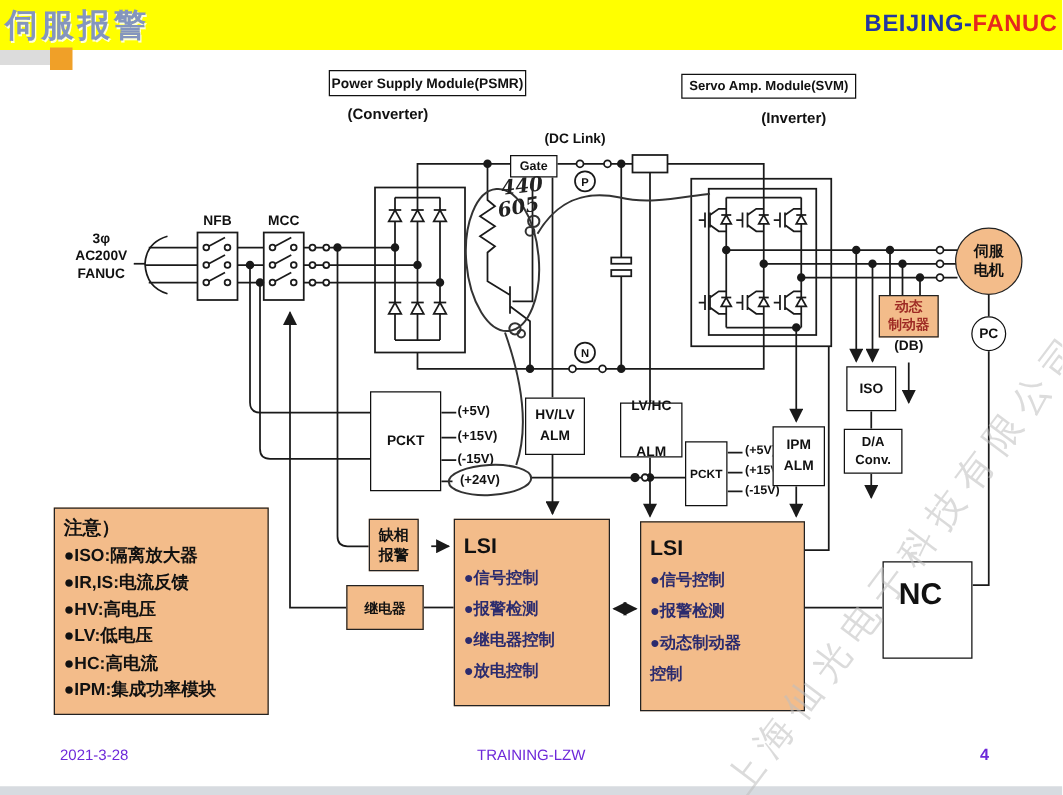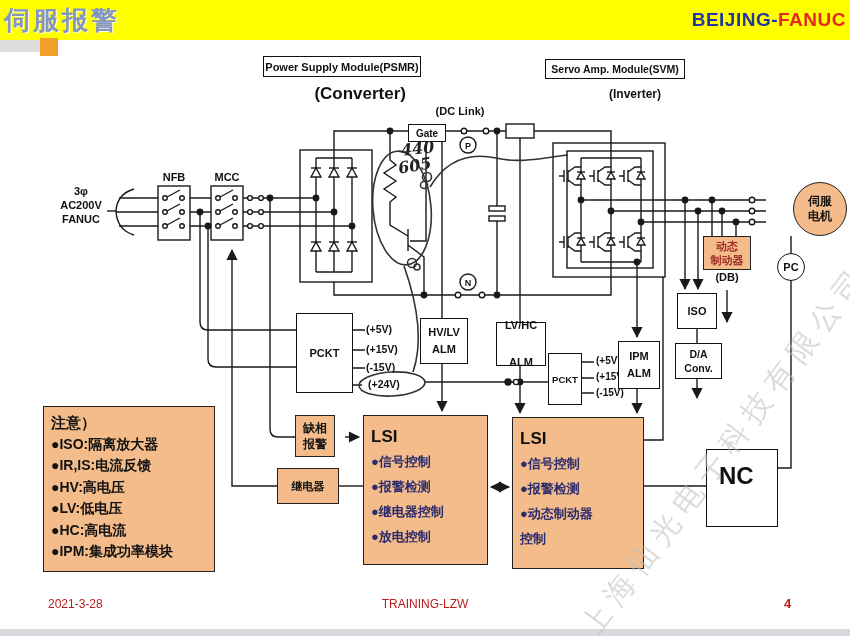--- a/index.html
+++ b/index.html
@@ -22,21 +22,21 @@
       font-weight:bold;color:#111;z-index:3;}
   .ctr{display:flex;flex-direction:column;align-items:center;justify-content:center;text-align:center;}
   .lb{position:absolute;font-weight:bold;color:#111;white-space:nowrap;z-index:3;}
   .hand{position:absolute;font-style:italic;font-weight:bold;font-size:16px;color:#222;z-index:6;
         font-family:"DejaVu Serif",serif;}
   svg.wires{position:absolute;left:0;top:0;z-index:1;}
   svg.annot{position:absolute;left:0;top:0;z-index:5;pointer-events:none;}
   .wm{position:absolute;left:588px;top:612px;width:540px;font-size:30px;letter-spacing:8px;
       color:var(--watermark,#bfbfbf);opacity:.55;transform:rotate(-53deg);transform-origin:0 50%;
       white-space:nowrap;z-index:7;pointer-events:none;}
-  .ftr{position:absolute;font-size:12px;color:#b91c1c;z-index:3;}
+  .ftr{position:absolute;font-size:12px;color:#6d28d9;z-index:3;}
   .lsi-items div{font-size:13px;line-height:25px;color:var(--lsi-text,#2b2b6e);white-space:nowrap;}
   .note-items div{font-size:14px;line-height:21.5px;white-space:nowrap;}
   .brake{color:var(--brake-text,#9e2b25);}
 </style>
 </head>
 <body>
 
 <div class="page">
 
   <div class="hdr">
@@ -197,21 +197,21 @@
 
       <path d="M791,236 V253 M791,281 V468 H778"></path>
     </g>
     <g font-family="Liberation Sans,sans-serif" font-size="9" font-weight="bold" fill="#111" text-anchor="middle">
       <text x="468" y="148.5">P</text>
       <text x="468" y="285.5">N</text>
     </g>
   </svg>
 
   <div class="bx ctr" style="left:263px;top:56px;width:158px;height:21px;font-size:11px;">Power Supply Module(PSMR)</div>
-  <div class="lb" style="left:278px;top:84px;width:128px;text-align:right;font-size:17px;">(Converter)</div>
+  <div class="lb" style="left:278px;top:84px;width:128px;text-align:left;font-size:12px;">(Converter)</div>
   <div class="bx ctr" style="left:545px;top:59px;width:140px;height:20px;font-size:10.5px;">Servo Amp. Module(SVM)</div>
   <div class="lb" style="left:580px;top:87px;width:110px;text-align:center;font-size:12px;">(Inverter)</div>
   <div class="lb" style="left:420px;top:105px;width:80px;text-align:center;font-size:11px;">(DC Link)</div>
   <div class="bx ctr" style="left:408px;top:124px;width:38px;height:18px;font-size:10px;">Gate</div>
 
   <div class="lb" style="left:48px;top:184px;width:66px;text-align:center;font-size:11px;line-height:14px;z-index:3;">
     <div>3φ</div>
     <div>AC200V</div>
     <div>FANUC</div>
   </div>
@@ -239,21 +239,21 @@
   <div class="bx ctr" style="left:618px;top:341px;width:42px;height:48px;font-size:11px;line-height:17px;">
     <div>IPM</div>
     <div>ALM</div>
   </div>
   <div class="bx ctr" style="left:677px;top:293px;width:40px;height:36px;font-size:11px;">ISO</div>
   <div class="bx ctr" style="left:675px;top:343px;width:47px;height:36px;font-size:10.5px;line-height:14px;">
     <div>D/A</div>
     <div>Conv.</div>
   </div>
 
-  <div class="obx ctr" style="left:793px;top:182px;width:54px;height:54px;border-radius:50%;font-size:12px;line-height:15px;">
+  <div class="obx ctr" style="left:764px;top:182px;width:54px;height:54px;border-radius:50%;font-size:12px;line-height:15px;">
     <div>伺服</div>
     <div>电机</div>
   </div>
   <div class="bx ctr" style="left:777px;top:253px;width:28px;height:28px;border-radius:50%;font-size:11px;">PC</div>
   <div class="obx ctr brake" style="left:703px;top:236px;width:48px;height:34px;font-size:11px;line-height:14px;">
     <div>动态</div>
     <div>制动器</div>
   </div>
   <div class="lb" style="left:705px;top:271px;width:44px;text-align:center;font-size:11px;">(DB)</div>
 

